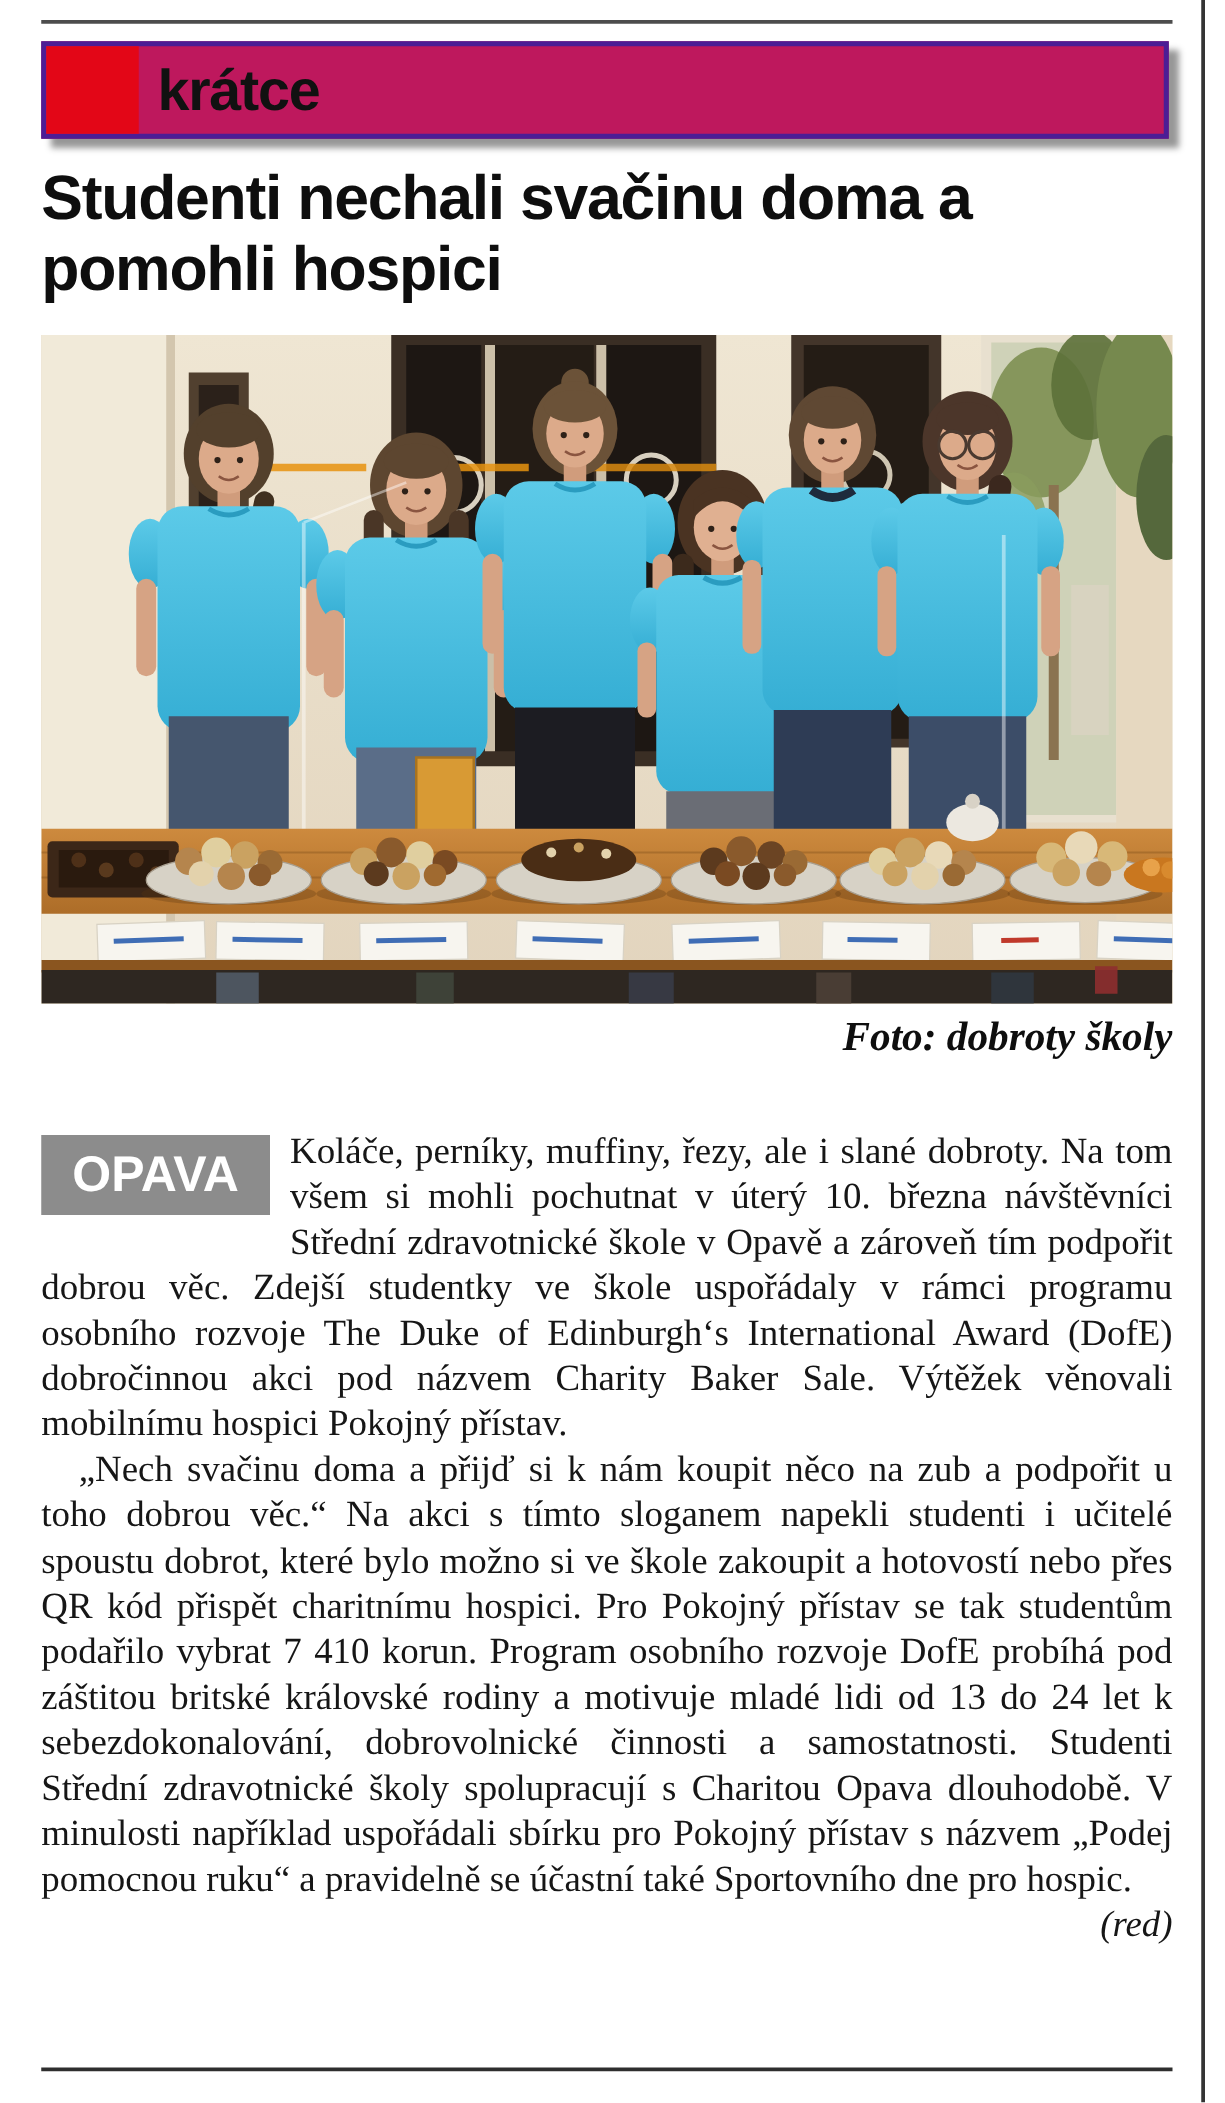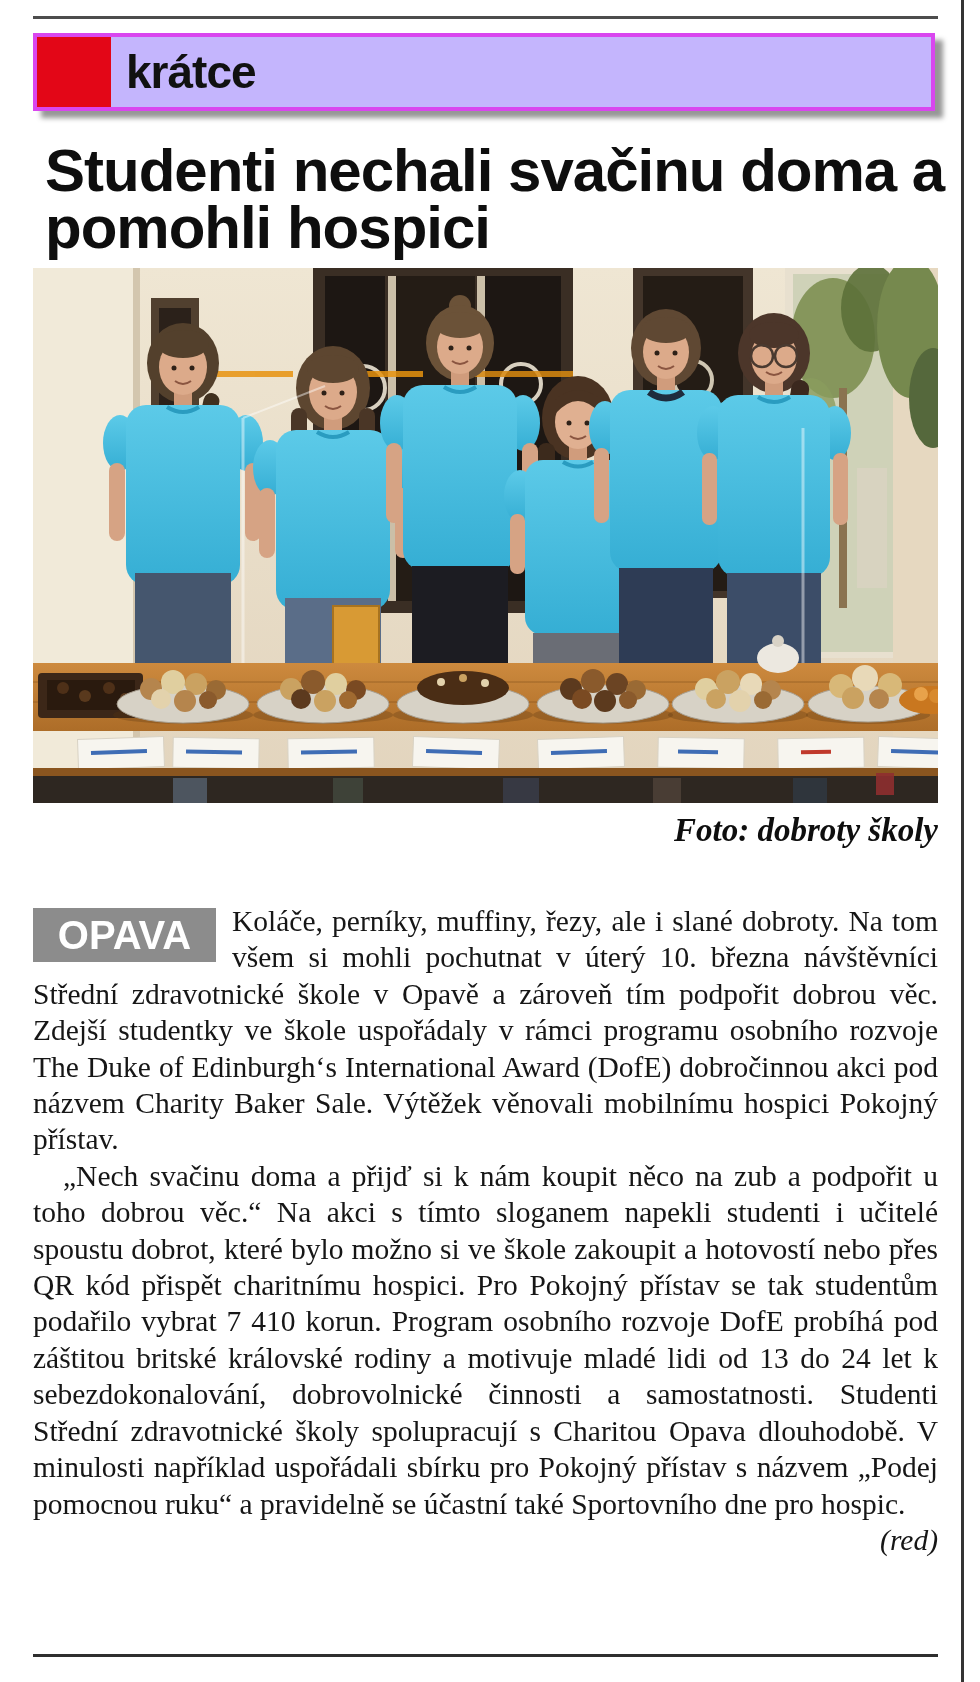--- a/index.html
+++ b/index.html
@@ -15,38 +15,38 @@
     position: absolute; left: 33px; top: 16px;
     width: 905px; height: 3px; background: #4d4d4d;
   }
   .column-rule {
     position: absolute; left: 961px; top: 0;
     width: 3px; height: 1682px; background: #343434;
   }
   .kicker-box {
     position: absolute; left: 33px; top: 33px;
     width: 894px; height: 70px;
-    background: #c4b5fd;
-    border: 4px solid #d946ef;
+    background: #be185d;
+    border: 4px solid #4c1d95;
     box-shadow: 8px 7px 5px #979797;
     display: flex; align-items: stretch;
   }
   .red-square {
     width: 74px; height: 100%;
     background: var(--accent-red, #e30617);
     flex: 0 0 auto;
   }
   .kicker-text {
     font-weight: bold; font-size: 46px; line-height: 70px;
     margin-left: 15px; letter-spacing: -1px; color: #111;
   }
   .headline {
     position: absolute; left: 33px; top: 130px;
-    width: 905px; margin: 12px;
-    font-weight: bold; font-size: 60px; line-height: 57px;
+    width: 905px; margin: 0;
+    font-weight: bold; font-size: 50px; line-height: 57px;
     letter-spacing: -1px; color: #0e0e0e;
   }
   .photo {
     position: absolute; left: 33px; top: 268px;
     width: 905px; height: 535px; margin: 0;
     overflow: hidden; background: #e9dfca;
   }
   .photo svg { display: block; }
   .caption {
     position: absolute; left: 33px; top: 810px;
@@ -65,21 +65,21 @@
     position: absolute; left: 33px; top: 903px;
     width: 905px;
     font-family: "Liberation Serif", serif;
     font-size: 29.5px; line-height: 36.4px;
     text-align: justify; color: #161616;
   }
   .body-copy p { margin: 0; }
   .par-indent { text-indent: 30px; }
   .opava {
     float: left;
-    width: 183px; height: 54px;
+    width: 183px; height: 64px;
     margin: 5px 16px 6px 0;
     background: var(--dateline-gray, #8c8c8c);
     display: flex; align-items: center; justify-content: center;
   }
   .opava span {
     font-family: "Liberation Sans", sans-serif;
     font-weight: bold; font-size: 40px; color: #ffffff;
     letter-spacing: 0; text-indent: 0;
   }
   .sig {

